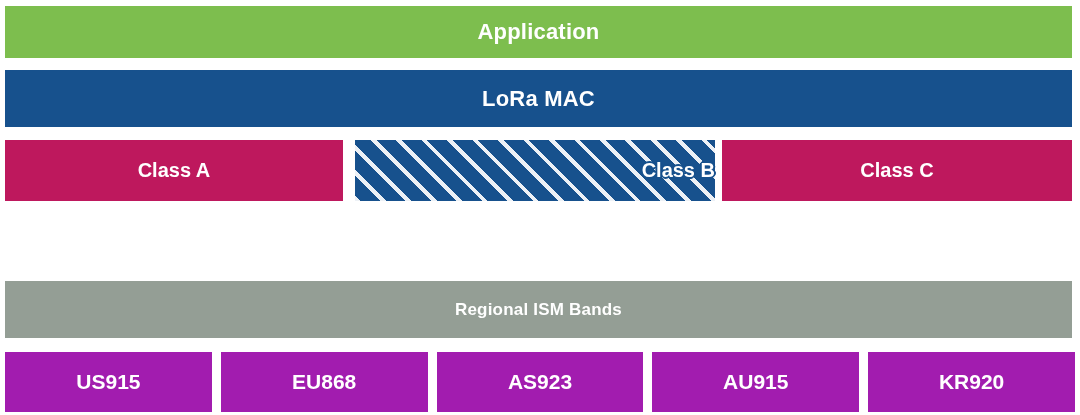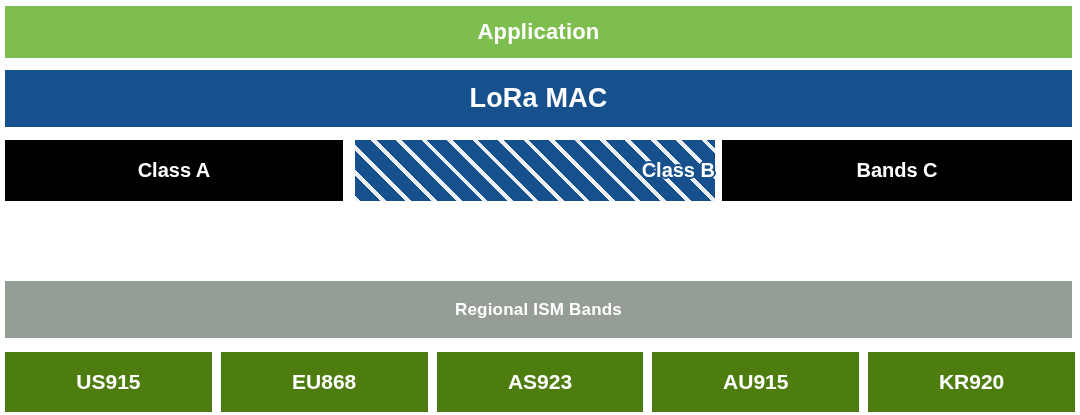--- a/index.html
+++ b/index.html
@@ -54,40 +54,40 @@
     font-size: 22px;
   }
 
   
   .row-mac {
     left: 5px;
     top: 70px;
     width: 1067px;
     height: 57px;
     background: #17518d;
-    font-size: 27px;
+    font-size: 22px;
   }
 
   
   .row-classes {
     position: absolute;
     left: 0;
     top: 140px;
     width: 1080px;
     height: 61px;
   }
 
   .class-box {
     position: absolute;
     top: 0;
     height: 61px;
     display: flex;
     align-items: center;
     justify-content: center;
-    background: #000000;
+    background: #be185d;
     font-size: 20px;
     font-weight: bold;
     color: #ffffff;
     white-space: nowrap;
   }
 
   .class-a { left: 5px;   width: 338px; }
   .class-b { left: 355px; width: 360px; }
   .class-c { left: 722px; width: 350px; }
 
@@ -151,21 +151,21 @@
     width: 1080px;
     height: 60px;
     display: flex;
     gap: 9px;
     padding: 0 5px;
   }
 
   .band-box {
     flex: 1 1 0;
     height: 60px;
-    background: #4d7c0f;
+    background: #a21caf;
     color: #ffffff;
     font-size: 21px;
     font-weight: bold;
     display: flex;
     align-items: center;
     justify-content: center;
     white-space: nowrap;
     text-align: center;
   }
 </style>
@@ -186,21 +186,21 @@
 
     <div class="class-box class-a">
       <span class="label">Class A</span>
     </div>
 
     <div class="class-box class-b class-hatched">
       <span class="label">Class B</span>
     </div>
 
     <div class="class-box class-c">
-      <span class="label">Bands C</span>
+      <span class="label">Class C</span>
     </div>
 
   </div>
 
 
   <div class="bar row-ism">
     <span class="label">Regional ISM Bands</span>
   </div>
 
   <div class="row-bands">

